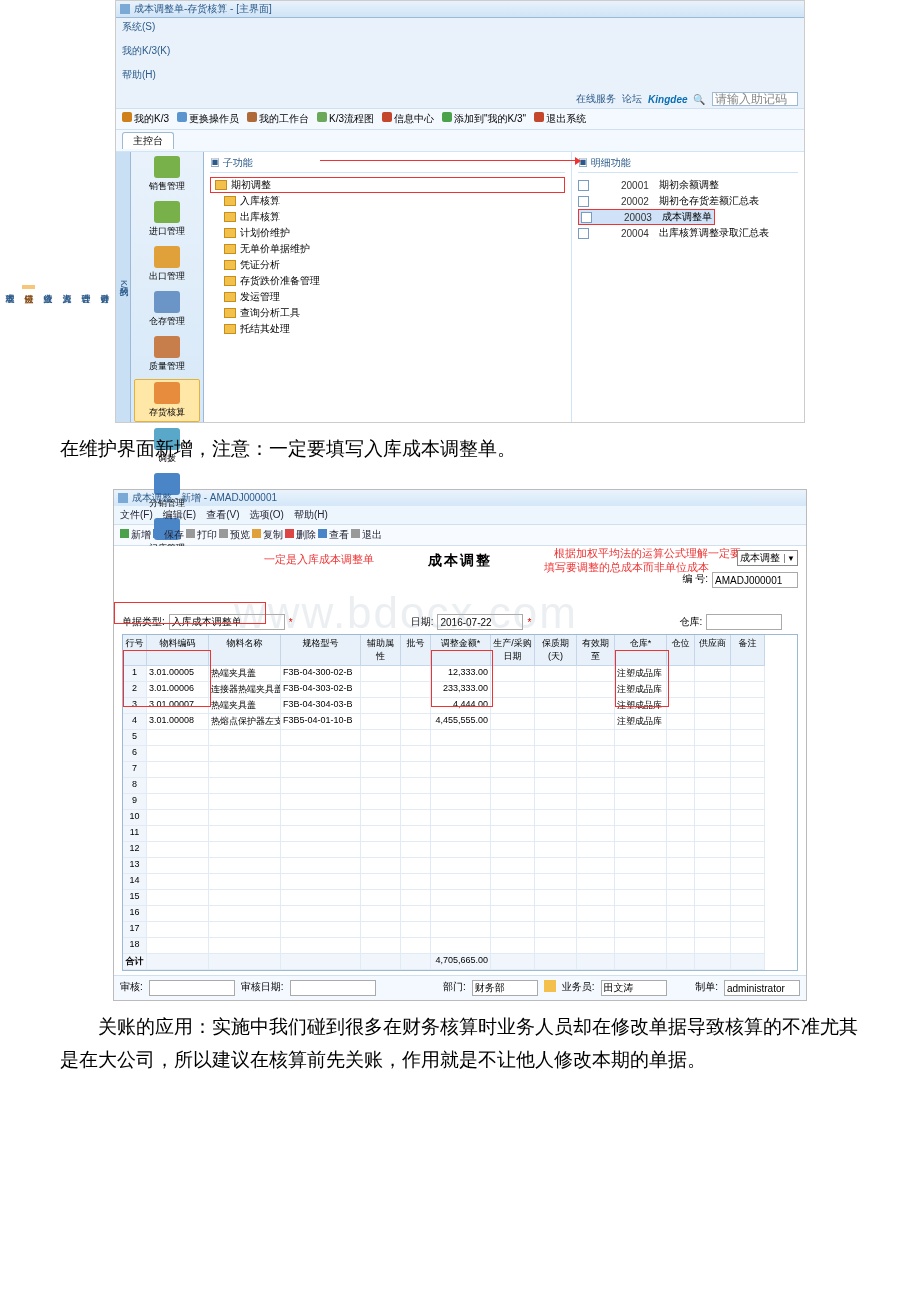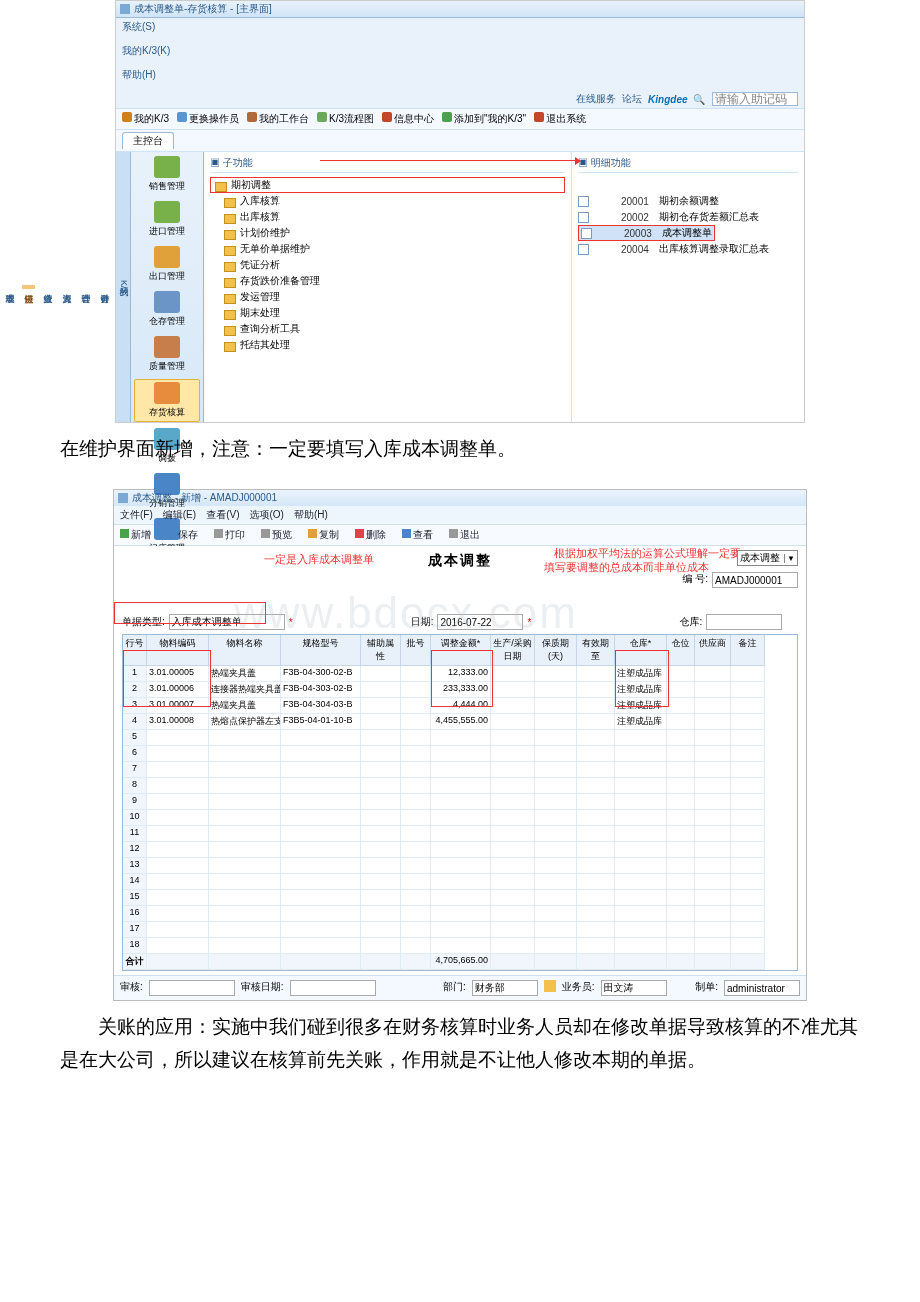--- a/index.html
+++ b/index.html
@@ -33,39 +33,39 @@
   .sidebar1 .sicon.cost { background:#e78b3c; }
   .sidebar1 .sicon.transfer { background:#5aa8c9; }
   .sidebar1 .sicon.shop { background:#4a86c7; }
   .sidebar1 .sicon.tag { background:#8f8f8f; }
   .sidebar1 .sicon.barcode { background:#707070; }
   .leftstrip { width:14px; background:#c9dff4; border-right:1px solid #9cb9d6; display:flex; flex-direction:column; align-items:center; writing-mode:vertical-rl; font-size:9px; padding:4px 0; gap:6px; color:#2b5a8a; }
   .leftstrip .stripitem { padding:2px 0; }
   .leftstrip .stripitem.hl { background:#f6c77a; color:#7a3c00; }
   .midtree { flex:1; padding:4px 6px; border-right:1px solid #cfe4f7; }
   .midtree .head { color:#2b5a8a; border-bottom:1px solid #cfe4f7; padding-bottom:2px; margin-bottom:4px; }
-  .treeitem { display:flex; align-items:flex-end; gap:4px; padding:1px 0 1px 14px; }
+  .treeitem { display:flex; align-items:center; gap:4px; padding:1px 0 1px 14px; }
   .ficon { width:10px; height:8px; background:#f3c04b; border:1px solid #c4901b; display:inline-block; }
   .treeitem.boxed { border:1px solid #e33; padding:0 4px; }
   .detail1 { width:220px; padding:4px 6px; }
-  .detail1 .head { color:#2b5a8a; border-bottom:1px solid #cfe4f7; padding-bottom:2px; margin-bottom:20px; }
+  .detail1 .head { color:#2b5a8a; border-bottom:1px solid #cfe4f7; padding-bottom:2px; margin-bottom:4px; }
   .drow { display:flex; align-items:center; gap:4px; padding:1px 0; }
   .drow .chk { width:9px; height:9px; border:1px solid #7a9cc0; background:#fff; display:inline-block; }
   .drow.boxed { border:1px solid #e33; padding:0 2px; }
   .drow.sel { background:#cfe2f7; }
   .drow .code { width:34px; color:#333;margin-left:28px; }
   .redline { position:relative; }
   .arrow1 { position:absolute; border-top:1px solid #e33; width:260px; left:116px; top:8px; }
   .arrow1::after { content:""; position:absolute; right:-1px; top:-4px; border-left:6px solid #e33; border-top:4px solid transparent; border-bottom:4px solid transparent; }
 
   
   .shot2 { margin:14px auto 0; width:692px; border:1px solid #bbb; font-size:10px; }
   .titlebar2 { background:linear-gradient(#eaf3fc,#d4e7f8); height:16px; padding:0 4px; display:flex; align-items:center; color:#2b5a8a; }
   .menubar2 { background:#eef6fd; padding:2px 6px; display:flex; gap:10px; color:#223; border-bottom:1px solid #cfe0ef; }
-  .toolbar2 { background:#f7fbff; padding:3px 6px; display:flex; gap:16px; color:#223; border-bottom:1px solid #cfe0ef; }
+  .toolbar2 { background:#f7fbff; padding:3px 6px; display:flex; gap:2px; color:#223; border-bottom:1px solid #cfe0ef; }
   .toolbar2 .ic { width:9px; height:9px; display:inline-block; margin-right:2px; }
   .ic.green { background:#4aa24a; } .ic.blue { background:#4a86c7; } .ic.orange { background:#e0a03a; } .ic.gray { background:#999; } .ic.red { background:#d44; }
   .formarea { padding:6px 8px 4px; position:relative; background:#fff; }
   .formtitle { text-align:center; font-size:14px; font-weight:bold; letter-spacing:2px; }
   .redbox { border:1px solid #e33; position:absolute; }
   .note { color:#e33; font-size:11px; position:absolute; }
   .formrow { display:flex; align-items:center; gap:4px; margin-top:26px; }
   .lbl { font-size:10px; }
   .inp { border:1px solid #aaa; height:14px; background:#fff; display:inline-flex; align-items:center; padding:0 2px; font-size:10px; }
   .sel { border:1px solid #888; background:#fff; display:inline-flex; align-items:center; height:14px; padding:0 2px; }
@@ -171,24 +171,20 @@
             <div class="treeitem">
               <span class="ficon"></span>
               <span>存货跌价准备管理</span>
             </div>
             <div class="treeitem">
               <span class="ficon"></span>
               <span>发运管理</span>
             </div>
             <div class="treeitem">
               <span class="ficon"></span>
-              <span>期末处理</span>
-            </div>
-            <div class="treeitem">
-              <span class="ficon"></span>
               <span>查询分析工具</span>
             </div>
             <div class="treeitem">
               <span class="ficon"></span>
               <span>托结其处理</span>
             </div>
           </div>
         <div class="arrow1"></div>
       </div>
       <div class="detail1">

